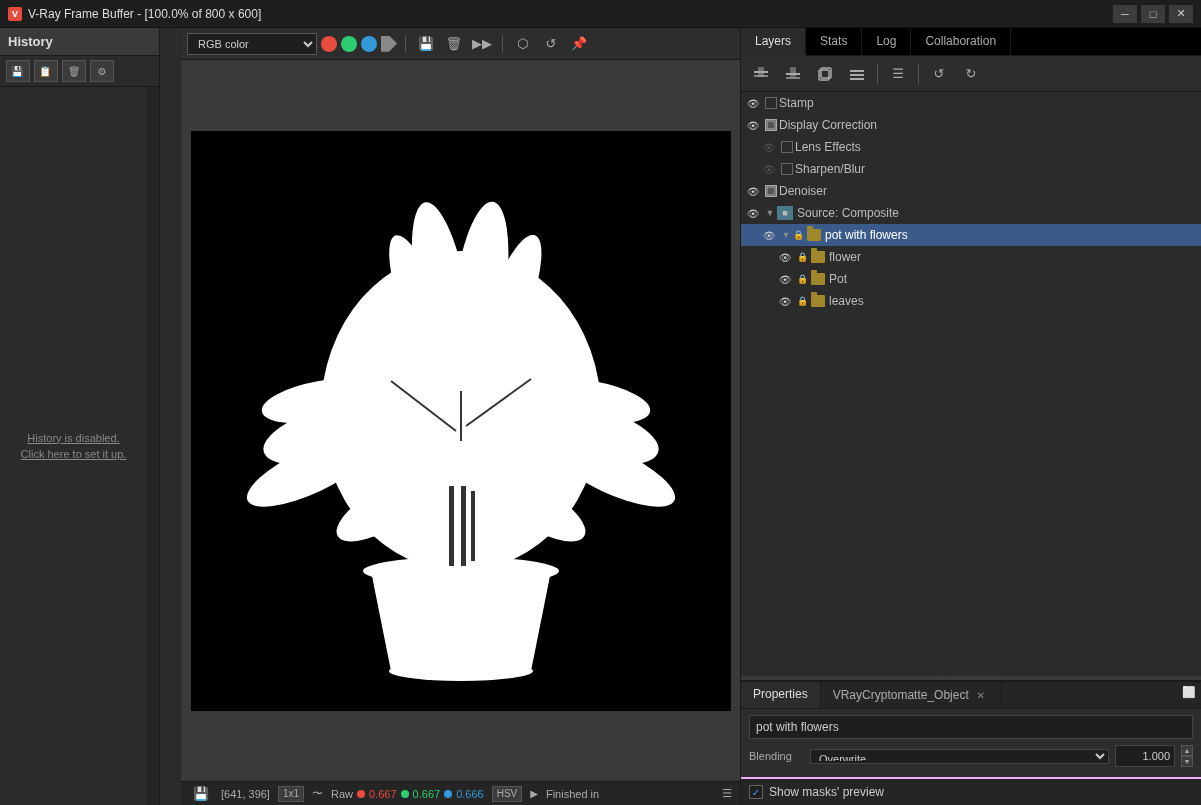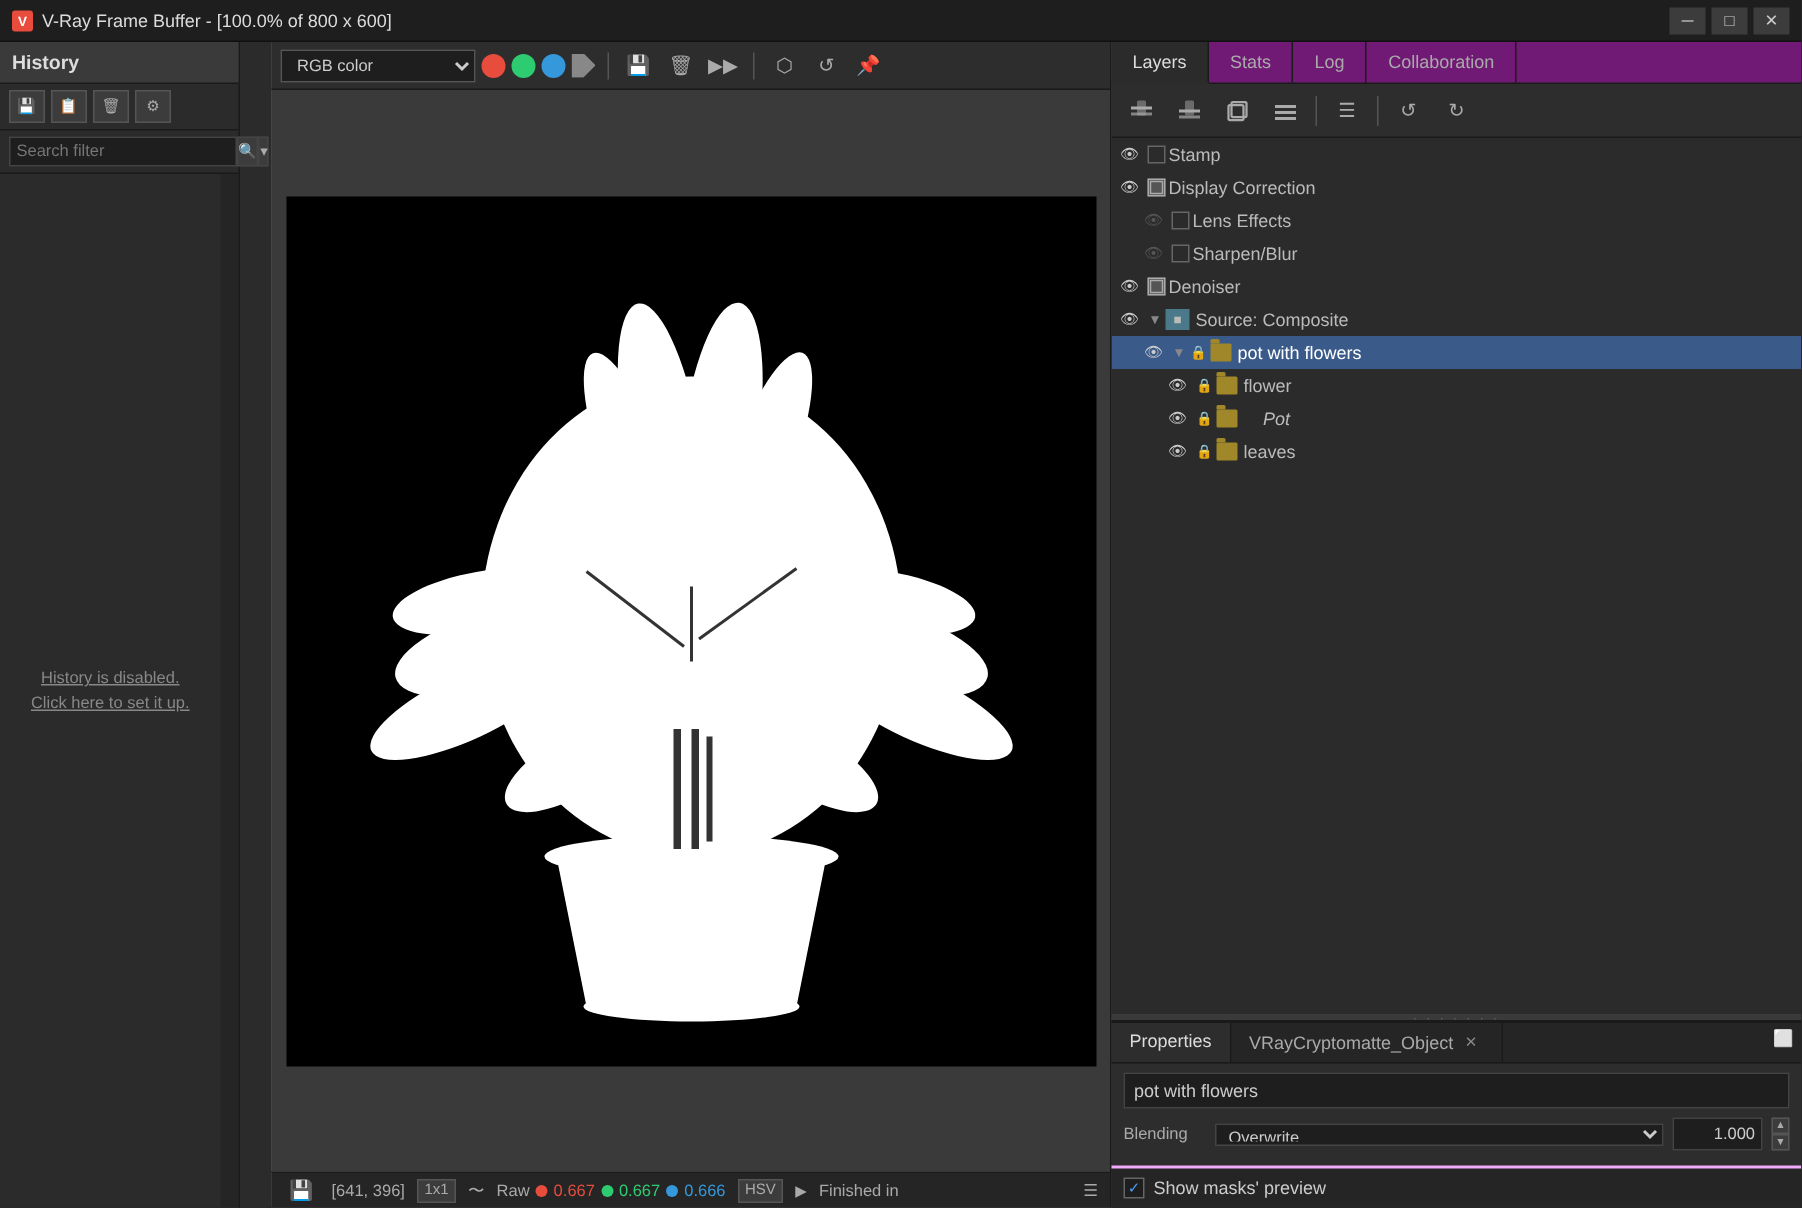--- a/index.html
+++ b/index.html
@@ -277,21 +277,21 @@
       width: 460px;
       display: flex;
       flex-direction: column;
       background: #2b2b2b;
       flex-shrink: 0;
     }
 
     
     .right-tabs {
       display: flex;
-      background: #701a75;
+      background: #000000;
       border-bottom: 1px solid #1a1a1a;
       flex-shrink: 0;
     }
     .right-tab {
       padding: 6px 14px;
       cursor: pointer;
       color: #aaa;
       font-size: 12px;
       border-right: 1px solid #1a1a1a;
     }
@@ -587,25 +587,20 @@
 
 <div class="main-layout">
 
   <div class="history-panel">
     <div class="history-header">History</div>
     <div class="history-toolbar">
       <button class="history-toolbar-btn">💾</button>
       <button class="history-toolbar-btn">📋</button>
       <button class="history-toolbar-btn">🗑</button>
       <button class="history-toolbar-btn">⚙</button>
-    </div>
-    <div class="search-container">
-      <input class="search-input" type="text" placeholder="Search filter" style="">
-      <button class="search-btn">🔍</button>
-      <button class="search-btn">▾</button>
     </div>
     <div class="history-main">
       <div class="history-content">
         <span style="white-space: pre-line; text-decoration: underline;">History is disabled.
 Click here to set it up.</span>
       </div>
       <div class="history-scrollbar"></div>
     </div>
   </div>
 
@@ -813,21 +808,21 @@
           <div class="layer-eye visible">👁</div>
           <div class="layer-lock">🔒</div>
           <div class="folder-icon"></div>
           <span style="margin-left:4px;">flower</span>
         </div>
 
         <div class="layer-item layer-indent-2">
           <div class="layer-eye visible">👁</div>
           <div class="layer-lock">🔒</div>
           <div class="folder-icon"></div>
-          <span style="margin-left:17px;font-style:italic;">Pot</span>
+          <span style="margin-left:4px;">Pot</span>
         </div>
 
         <div class="layer-item layer-indent-2">
           <div class="layer-eye visible">👁</div>
           <div class="layer-lock">🔒</div>
           <div class="folder-icon"></div>
           <span style="margin-left:4px;">leaves</span>
         </div>
 
       </div>

